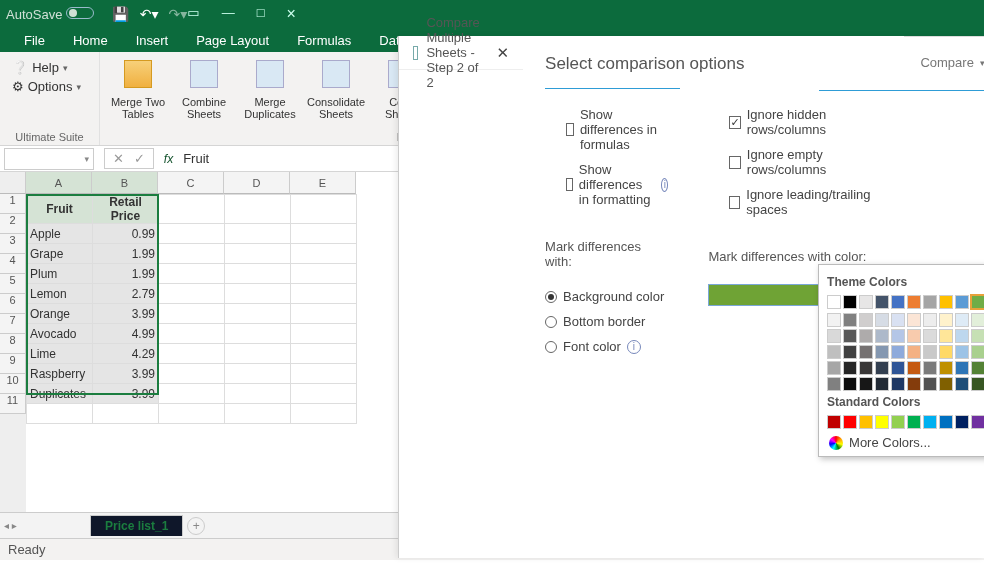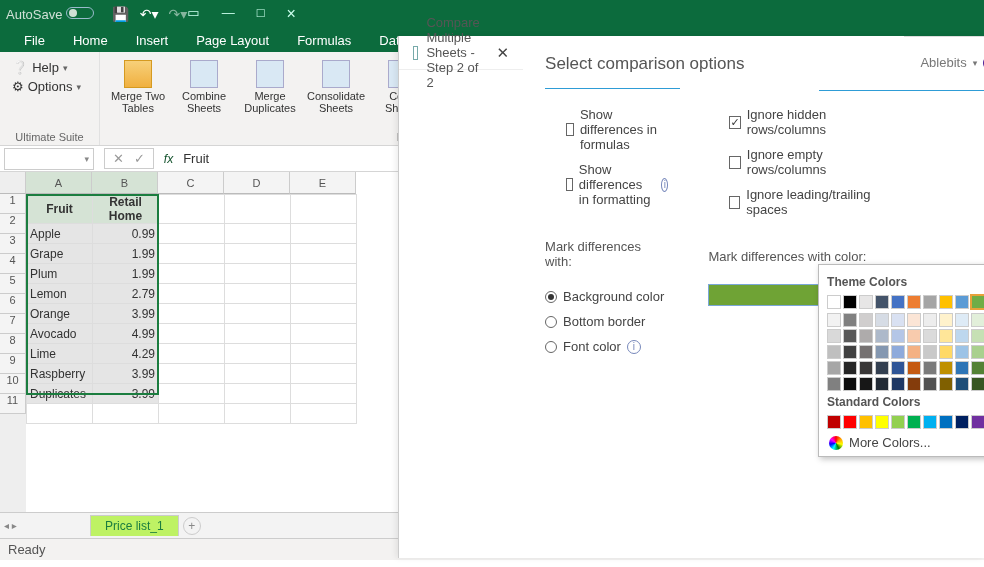--- a/index.html
+++ b/index.html
@@ -26,21 +26,21 @@
 .rgroup{ border-right:1px solid #e1e1e1; padding:4px 8px 2px; display:flex; flex-direction:column; justify-content:space-between; }
 .rgroup .label{ font-size:11px; color:#666; text-align:center; }
 .helpopts{ display:flex; flex-direction:column; gap:4px; padding-top:4px;}
 .helpopts .row{ display:flex; align-items:center; gap:4px; color:#333; font-size:12px;}
 .helpopts .row::before{content:"";}
 .helpopts .caret{ font-size:9px; color:#666; }
 .btns{ display:flex; gap:6px; }
 .vbtn{ width:60px; text-align:center; display:flex; flex-direction:column; align-items:center; gap:2px; font-size:11px; color:#333; padding-top:4px;}
 .vbtn .ico{ width:28px; height:28px; background:#d9e8f4; border:1px solid #aac; }
 .vbtn .ico.merge{ background:linear-gradient(#f7d07a,#f0b040); border-color:#d59a20;}
-.vbtn small{ font-size:11px; line-height:1.1; }
+.vbtn small{ font-size:11px; line-height:1.1;margin-top:6px; }
 
 
 .fbar{ height:26px; border-bottom:1px solid #d5d5d5; display:flex; align-items:center; background:#fff; }
 .namebox{ width:90px; height:22px; border:1px solid #ccc; margin-left:4px; display:flex; align-items:center; padding:0 4px; color:#555; font-size:12px; justify-content:flex-end; }
 .namebox::after{ content:"▾"; font-size:9px; color:#888; margin-left:auto;}
 .fx-btns{ display:flex; gap:10px; margin:0 10px; color:#999; font-size:12px; border:1px solid #ccc; padding:2px 8px; }
 .fx{ font-style:italic; color:#14532d; font-size:12px; margin-right:10px; }
 .fval{ color:#333; }
 
 
@@ -55,21 +55,21 @@
 table.sheet{ border-collapse:collapse; }
 table.sheet td{ width:66px; height:20px; border:1px solid #ddd; font-size:12px; padding:0 3px; color:#333; background:#fff;}
 table.sheet td.hdr{ background:#d5e3d5; font-weight:bold; text-align:center; }
 table.sheet td.num{ text-align:right; }
 table.sheet td.selblock{ background:#e5e5e5; }
 .selborder{ position:absolute; border:2px solid #1b7d3f; pointer-events:none; }
 
 
 .sheettabs{ height:26px; border-top:1px solid #ccc; background:#f3f3f3; display:flex; align-items:center; padding-left:90px; gap:4px; }
 .sheettabs .nav{ color:#888; font-size:10px; margin-right:10px; position:absolute; left:4px;}
-.sheettabs .sheettab{ background:#bef264; border:1px solid #ccc; border-bottom:none; padding:3px 14px; font-size:12px; color:#1b7d3f; font-weight:normal; }
+.sheettabs .sheettab{ background:#0f172a; border:1px solid #ccc; border-bottom:none; padding:3px 14px; font-size:12px; color:#1b7d3f; font-weight:bold; }
 .sheettabs .plus{ width:18px; height:18px; border:1px solid #ccc; border-radius:50%; text-align:center; line-height:16px; color:#888; font-size:12px; }
 
 
 .statusbar{ height:22px; background:#f3f2f1; border-top:1px solid #ccc; padding-left:8px; font-size:12px; color:#555; line-height:22px;}
 
 
 .wizard{ position:absolute; top:36px; right:0; width:586px; height:522px; background:#fff; border-left:1px solid #ccc; box-shadow:-2px 0 6px rgba(0,0,0,0.08); display:flex; flex-direction:row;}
 .wiz-head{ height:34px; display:flex; align-items:center; padding:0 14px; gap:8px; border-bottom:1px solid #eee;}
 .wiz-head .ico{ width:14px; height:14px; border:1px solid #7aa; }
 .wiz-head .title{ color:#555; font-size:13px; }
@@ -212,21 +212,21 @@
       <div class="sel">A</div>
         <div class="sel">B</div>
         <div>C</div>
         <div>D</div>
         <div>E</div>
     </div>
     <table class="sheet">
       <tbody>
           <tr>
             <td class="hdr">Fruit</td>
-            <td class="hdr">Retail Home</td>
+            <td class="hdr">Retail Price</td>
             <td></td>
             <td></td>
             <td></td>
           </tr>
       <tr>
             <td class="selblock">Apple</td>
             <td class="selblock num">0.99</td>
             <td></td>
             <td></td>
             <td></td>
@@ -449,21 +449,21 @@
           <div class="sw" style="background: rgb(112, 48, 160);"></div>
         </div>
       <div class="morecolors">
         <span class="wheel"></span>
         <span>More Colors...</span>
       </div>
     </div>
   </div>
   <div class="wiz-footer">
     <div class="brand">
-        <span>Ablebits</span>
+        <span>Compare</span>
         <span class="caret">▾</span>
         <span class="f1">F1</span>
       </div>
     <div class="spacer"></div>
     <button class="btn">&lt; Back</button>
     <button class="btn primary">Next &gt;</button>
     <button class="btn">Cancel</button>
   </div>
 </div>
 

